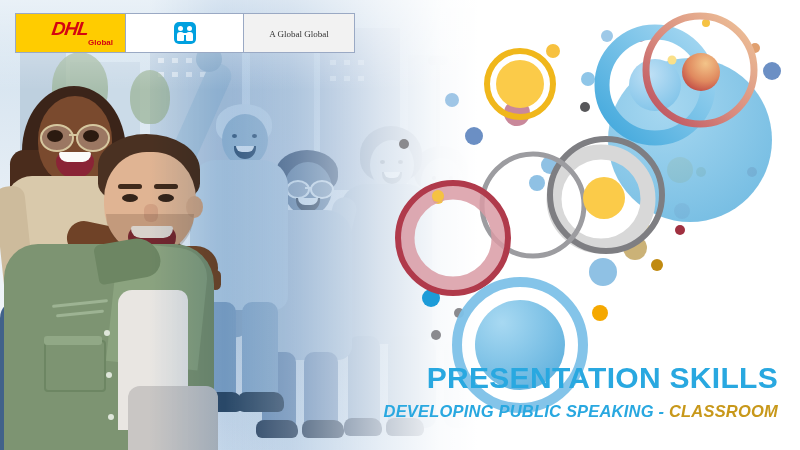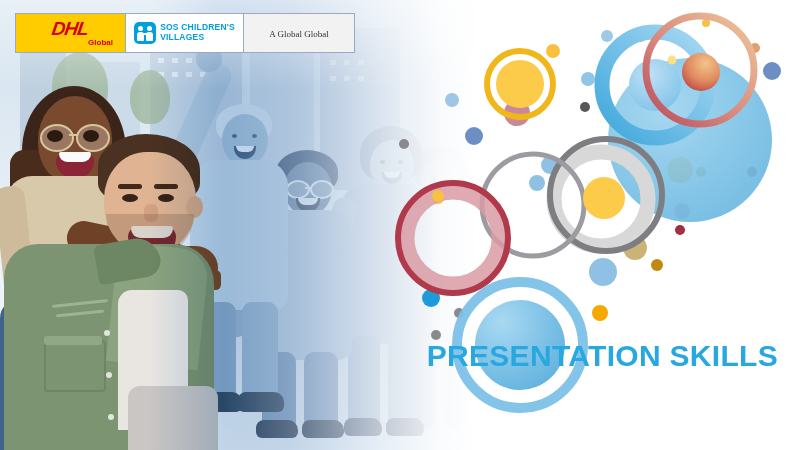--- a/index.html
+++ b/index.html
@@ -83,21 +83,21 @@
   .tfa-main{font-family:"Liberation Serif",serif;font-weight:bold;font-size:17px;
     color:#9E1B32;line-height:1;}
   .tfa-sub{font-family:"Liberation Serif",serif;font-size:9px;color:#333;line-height:1;margin-top:2px;}
 
   
   #decor{position:absolute;left:0;top:0;width:800px;height:450px;pointer-events:none;}
 
   
   #date{position:absolute;right:22px;top:326px;font-size:17px;font-weight:bold;
     letter-spacing:.2px;}
-  #title{position:absolute;right:22px;top:340px;font-size:30px;font-weight:bold;
+  #title{position:absolute;right:22px;top:362px;font-size:30px;font-weight:bold;
     letter-spacing:.3px;line-height:1.05;text-align:center;}
   #subtitle{position:absolute;right:22px;top:402px;font-size:16.5px;font-weight:bold;
     font-style:italic;letter-spacing:.2px;line-height:1.1;white-space:nowrap;}
 </style>
 </head>
 <body>
 
 <div id="slide">
 
   <div id="photo-area">
@@ -398,29 +398,28 @@
     </div>
 
     <div class="logo-cell logo-sos">
       <div class="sos-mark">
         <span class="sos-fig" style="left:4px;top:4px;width:5px;height:5px;border-radius:50%;"></span>
         <span class="sos-fig" style="left:3px;top:10px;width:7px;height:9px;border-radius:3px 3px 1px 1px;"></span>
         <span class="sos-fig" style="left:13px;top:4px;width:5px;height:5px;border-radius:50%;"></span>
         <span class="sos-fig" style="left:12px;top:10px;width:7px;height:9px;border-radius:3px 3px 1px 1px;"></span>
         <span class="sos-fig" style="left:9px;top:11px;width:4px;height:2px;"></span>
       </div>
-      <div class="sos-text">
-        <div>SOS CHILDREN'S</div>
-        <div>VILLAGES</div>
-      </div>
     </div>
 
     <div class="logo-cell logo-tfa">
       <div class="tfa-sub">A Global Global</div>
     </div>
 
   </div>
 
 
   <div id="title" style="color:#29a8e0">PRESENTATION SKILLS</div>
 
+  <div id="subtitle">
+    <span style="color:#29a8e0">DEVELOPING PUBLIC SPEAKING - </span><span style="color:#C8981A">CLASSROOM</span>
+  </div>
 
 </div>
 
 </body></html>

